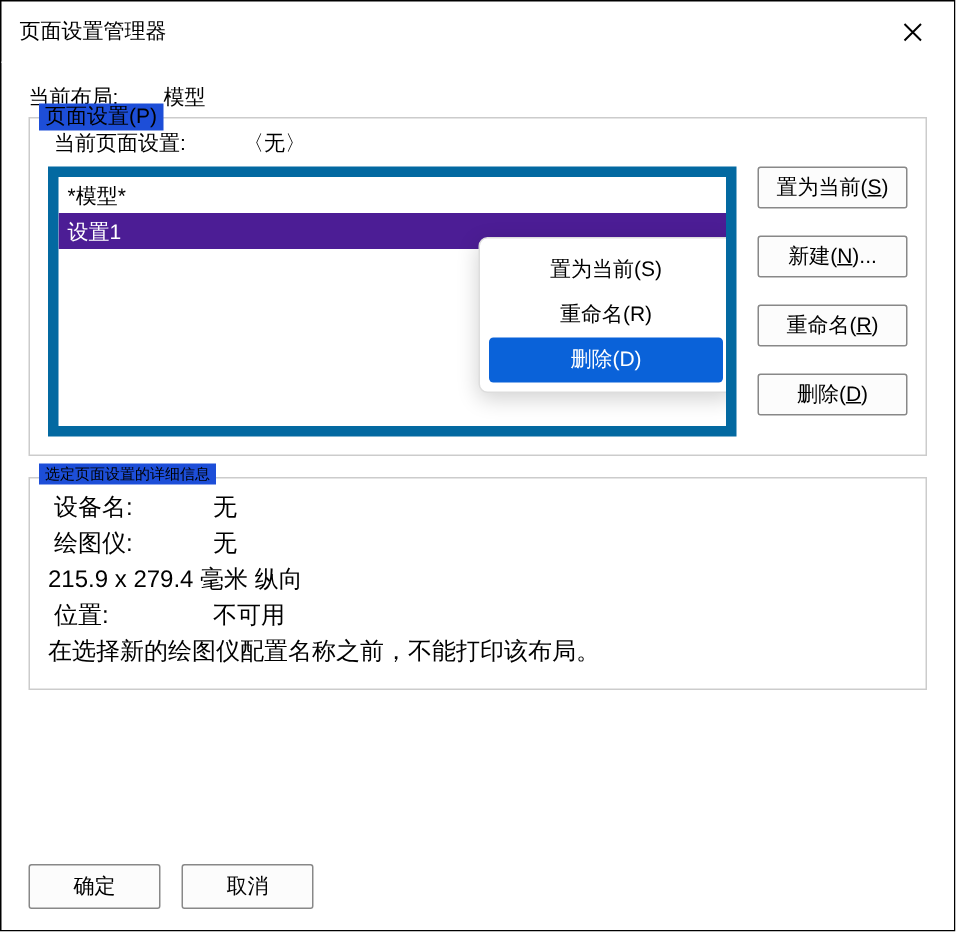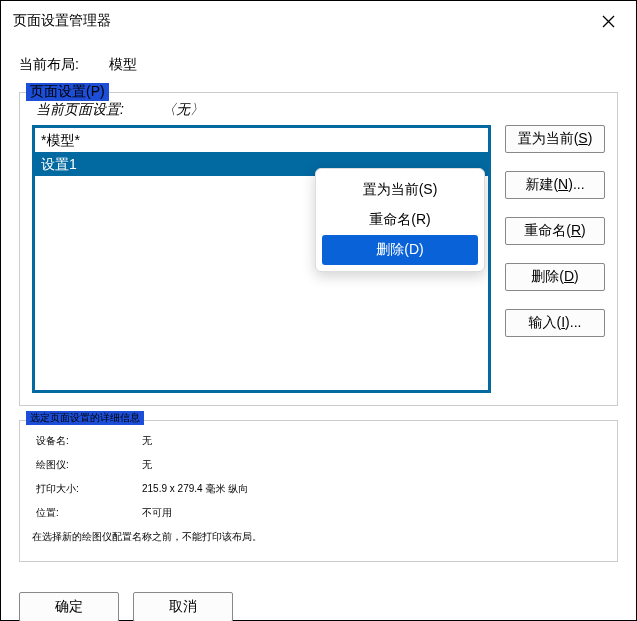--- a/index.html
+++ b/index.html
@@ -40,21 +40,21 @@
     }
     .content {
       padding: 14px 18px 10px 18px;
       flex: 1;
       display: flex;
       flex-direction: column;
     }
     .layout-row {
       display: flex;
       align-items: center;
-      margin-bottom: 18px;
+      margin-bottom: 4px;
       font-size: 14px;
     }
     .layout-row .label { min-width: 90px; }
     .fieldset {
       border: 1px solid #ccc;
       padding: 8px 12px 12px 12px;
       position: relative;
       margin-bottom: 14px;
     }
     .fieldset-legend {
@@ -63,43 +63,42 @@
       left: 6px;
       background: #1d4ed8;
       padding: 0 4px;
       font-size: 14px;
     }
     .current-row {
       display: flex;
       align-items: center;
       margin-bottom: 6px;
       font-size: 14px;
-      font-style: italic;
     }
     .current-row .lbl { min-width: 130px; padding-left: 4px; }
     .setup-body {
       display: flex;
       gap: 14px;
     }
     .listbox {
       flex: 1;
-      border: 3px solid #0369a1;
-      height: 268px;
+      border: 7px solid #0369a1;
+      height: 180px;
       background: #fff;
       position: relative;
       overflow: hidden;
     }
     .list-item {
       padding: 2px 6px;
       font-size: 14px;
       line-height: 20px;
       cursor: default;
     }
     .list-item.selected {
-      background: #0369a1;
+      background: #4c1d95;
       color: #fff;
     }
     .side-buttons {
       display: flex;
       flex-direction: column;
       gap: 18px;
       width: 100px;
     }
     .btn {
       border: 1px solid #888;
@@ -130,21 +129,21 @@
       cursor: pointer;
       border-radius: 3px;
     }
     .context-item.highlight {
       background: #0a62d9;
       color: #fff;
     }
     .details .fieldset-legend { font-size: 10px; }
     .detail-row {
       display: flex;
-      font-size: 10px;
+      font-size: 16px;
       line-height: 24px;
     }
     .detail-row .dl { min-width: 110px; padding-left: 4px; }
     .footer {
       display: flex;
       align-items: center;
       justify-content: space-between;
       padding: 6px 18px 14px 18px;
     }
     .footer-left {
@@ -158,21 +157,21 @@
       height: 15px;
       border: 1px solid #555;
       border-radius: 3px;
       background: #fff;
     }
     .footer-right {
       display: flex;
       gap: 14px;
     }
     .footer-right .btn {
-      width: 100px;
+      width: 88px;
       padding: 5px 2px;
     }
     .underline-letter { text-decoration: underline; }
   </style>
 </head>
 <body>
 
 <div class="dialog">
   <div class="titlebar">
     <div class="titlebar-title">页面设置管理器</div>
@@ -204,37 +203,35 @@
             <div class="context-item">置为当前(S)</div>
             <div class="context-item">重命名(R)</div>
             <div class="context-item highlight">删除(D)</div>
           </div>
         </div>
         <div class="side-buttons">
           <button class="btn">置为当前(<span class="underline-letter">S</span>)</button>
           <button class="btn">新建(<span class="underline-letter">N</span>)...</button>
           <button class="btn">重命名(<span class="underline-letter">R</span>)</button>
           <button class="btn">删除(<span class="underline-letter">D</span>)</button>
-          <button class="btn">输入(<span class="underline-letter">I</span>)...</button>
         </div>
       </div>
     </div>
 
     <div class="fieldset details">
       <div class="fieldset-legend">选定页面设置的详细信息</div>
       <div class="detail-row">
         <span class="dl">设备名:</span>
         <span>无</span>
       </div>
       <div class="detail-row">
         <span class="dl">绘图仪:</span>
         <span>无</span>
       </div>
       <div class="detail-row">
-        <span class="dl">打印大小:</span>
         <span>215.9 x 279.4 毫米  纵向</span>
       </div>
       <div class="detail-row">
         <span class="dl">位置:</span>
         <span>不可用</span>
       </div>
       <div class="detail-row">
         <span>在选择新的绘图仪配置名称之前，不能打印该布局。</span>
       </div>
     </div>

